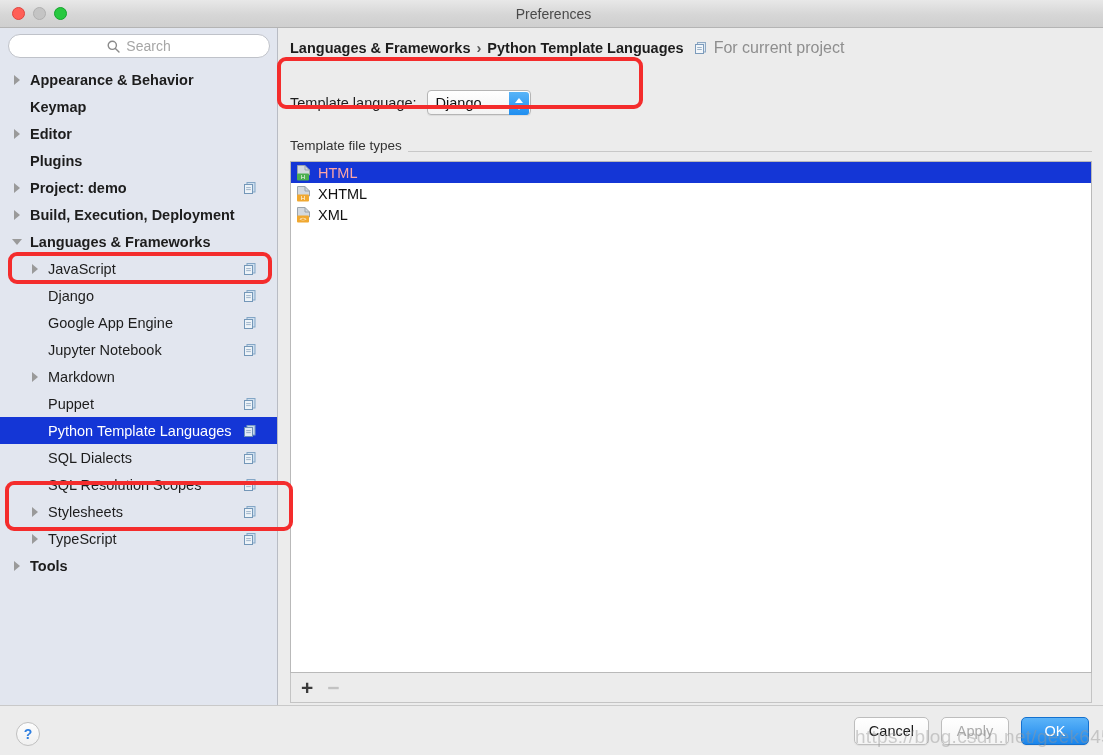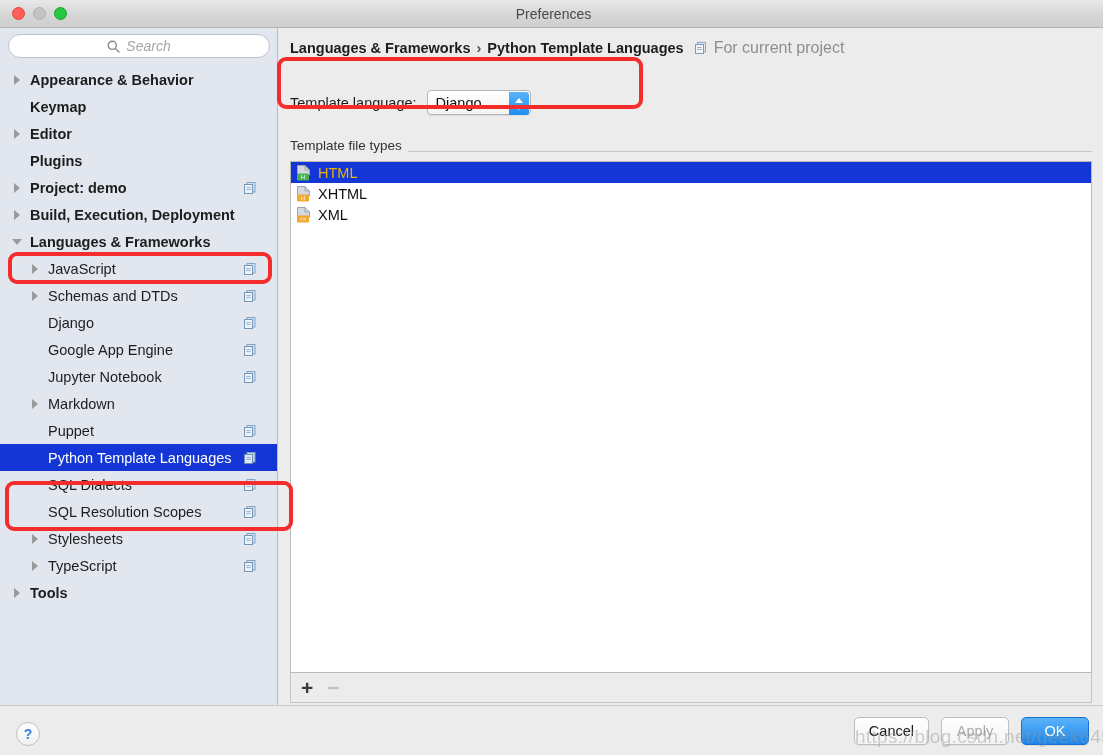--- a/index.html
+++ b/index.html
@@ -43,21 +43,20 @@
     overflow: hidden;
   }
   .search-wrap { padding: 6px 8px 4px 8px; }
   .search-box {
     width: 262px; height: 24px;
     background: #ffffff;
     border: 1px solid #bfc2c9;
     border-radius: 12px;
     display: flex; align-items: center; justify-content: center;
     gap: 6px;
-    font-style: italic;
   }
   .search-icon { display: block; }
   .search-text { font-size: 14px; color: #a6a6a6; }
 
   .tree { padding-top: 4px; }
   .tree-row {
     position: relative;
     height: 27px;
     display: flex; align-items: center;
     padding-right: 20px;
@@ -150,21 +149,21 @@
     background: #ffffff;
     border: 1px solid #b9b9b9;
     overflow: hidden;
   }
   .list-row {
     height: 21px; display: flex; align-items: center;
     padding-left: 5px; gap: 7px;
   }
   .list-row.selected { background: #1436d6; }
   .list-row .ft-name { font-size: 14.5px; color: #111; }
-  .list-row.selected .ft-name { color: #eab308; }
+  .list-row.selected .ft-name { color: #fca5a5; }
 
   .toolbar {
     position: absolute; left: 11px; top: 645px;
     width: 802px; height: 30px;
     background: #ececec;
     border: 1px solid #c4c4c4; border-top: none;
     display: flex; align-items: center; gap: 14px;
     padding-left: 10px;
   }
   .tb-plus  { font-size: 21px; color: #3b3b3b; line-height: 1; font-weight: 600; }
@@ -282,31 +281,20 @@
           <span class="row-spacer"></span>
         </div>
         <div class="tree-row lvl0">
           <span class="twisty down"></span>
           <span class="tree-label">Languages &amp; Frameworks</span>
           <span class="row-spacer"></span>
         </div>
         <div class="tree-row lvl1">
           <span class="twisty right"></span>
           <span class="tree-label">JavaScript</span>
-          <span class="row-spacer"></span>
-          <svg class="proj-icon" width="14" height="14" viewBox="0 0 14 14">
-            <rect x="4" y="1.5" width="8" height="9.5" fill="#cfe0ef" stroke="#7fa3c4" stroke-width="1"></rect>
-            <rect x="1.5" y="3.5" width="8" height="9" fill="#eef4f9" stroke="#6f93b6" stroke-width="1"></rect>
-            <line x1="3.2" y1="6.6" x2="7.8" y2="6.6" stroke="#9bb2c8" stroke-width="1"></line>
-            <line x1="3.2" y1="8.6" x2="7.8" y2="8.6" stroke="#9bb2c8" stroke-width="1"></line>
-          </svg>
-        </div>
-        <div class="tree-row lvl1">
-          <span class="twisty right"></span>
-          <span class="tree-label">Schemas and DTDs</span>
           <span class="row-spacer"></span>
           <svg class="proj-icon" width="14" height="14" viewBox="0 0 14 14">
             <rect x="4" y="1.5" width="8" height="9.5" fill="#cfe0ef" stroke="#7fa3c4" stroke-width="1"></rect>
             <rect x="1.5" y="3.5" width="8" height="9" fill="#eef4f9" stroke="#6f93b6" stroke-width="1"></rect>
             <line x1="3.2" y1="6.6" x2="7.8" y2="6.6" stroke="#9bb2c8" stroke-width="1"></line>
             <line x1="3.2" y1="8.6" x2="7.8" y2="8.6" stroke="#9bb2c8" stroke-width="1"></line>
           </svg>
         </div>
         <div class="tree-row lvl1">
           <span class="twisty"></span>

